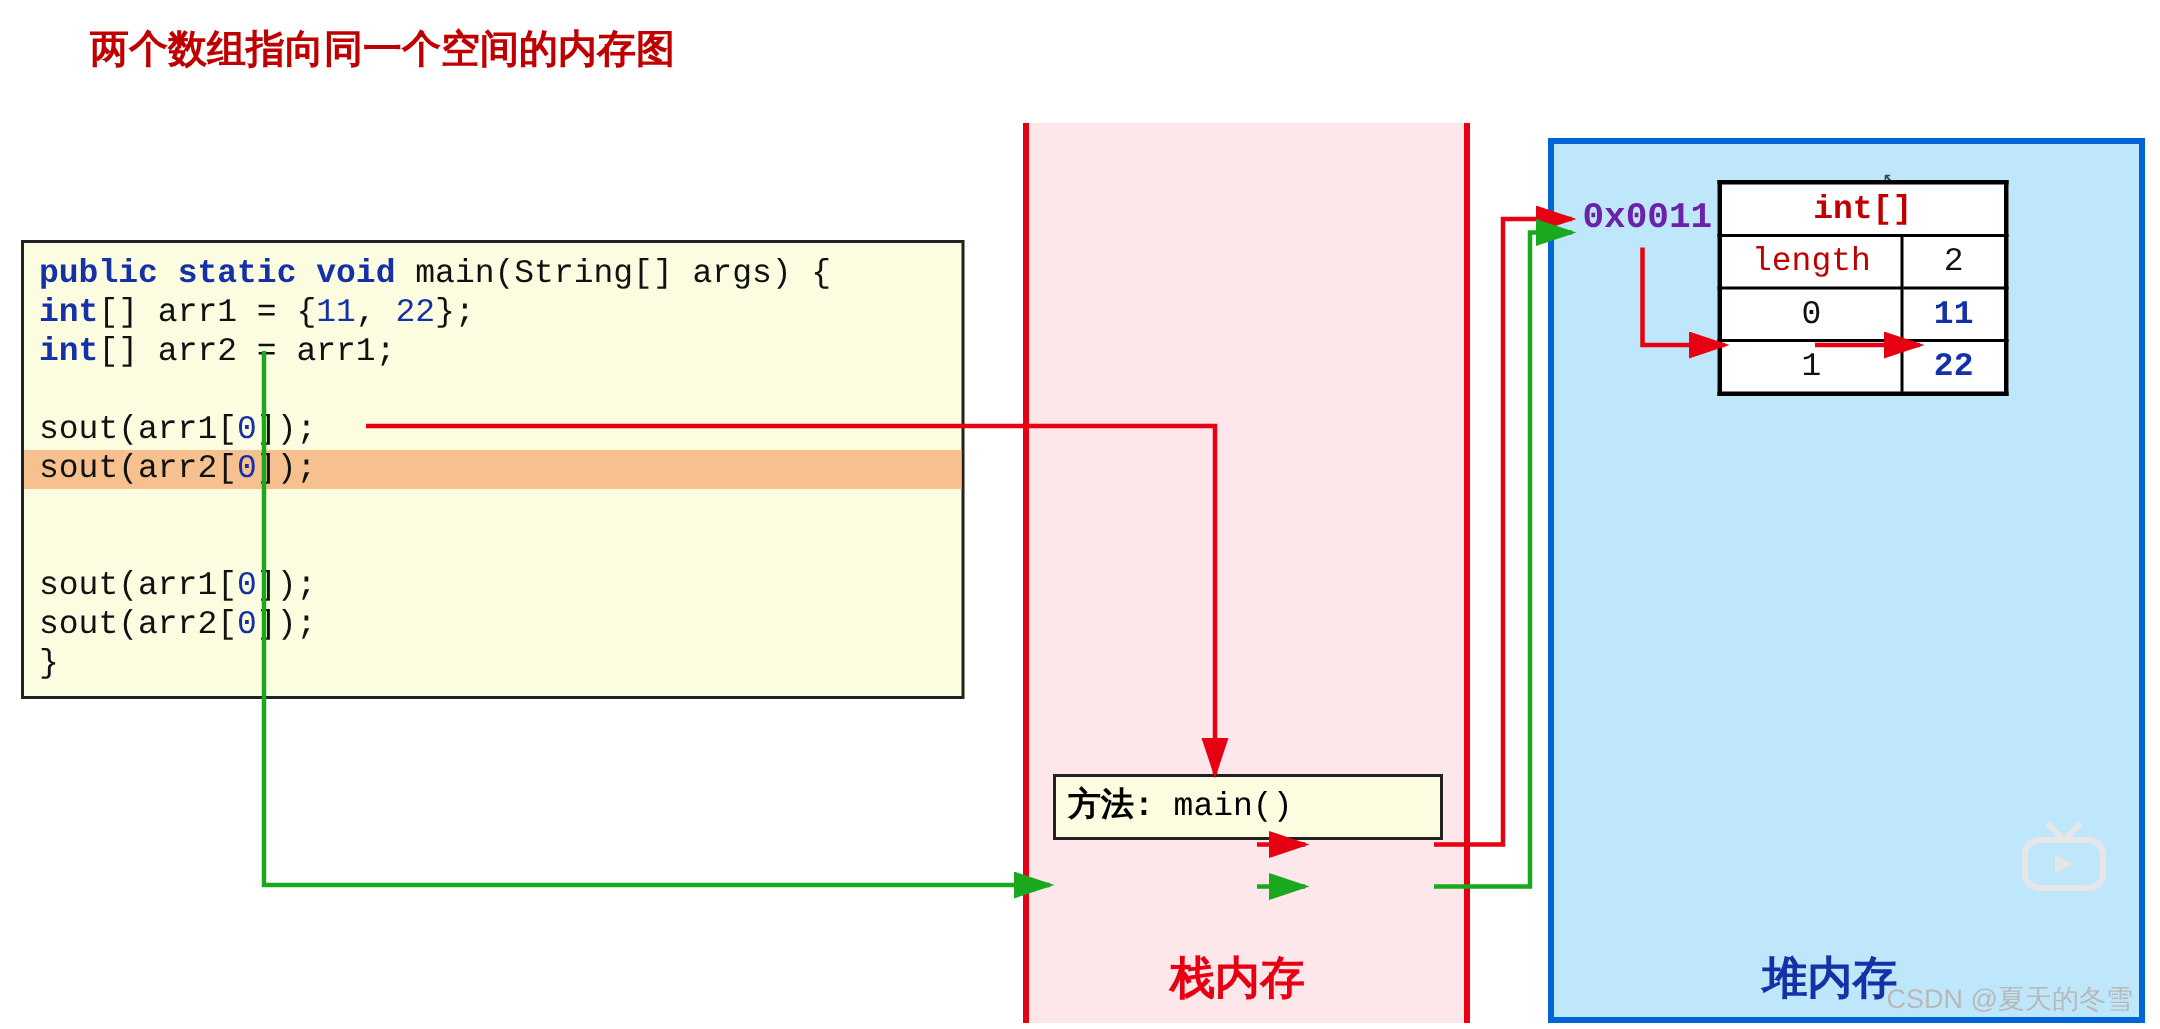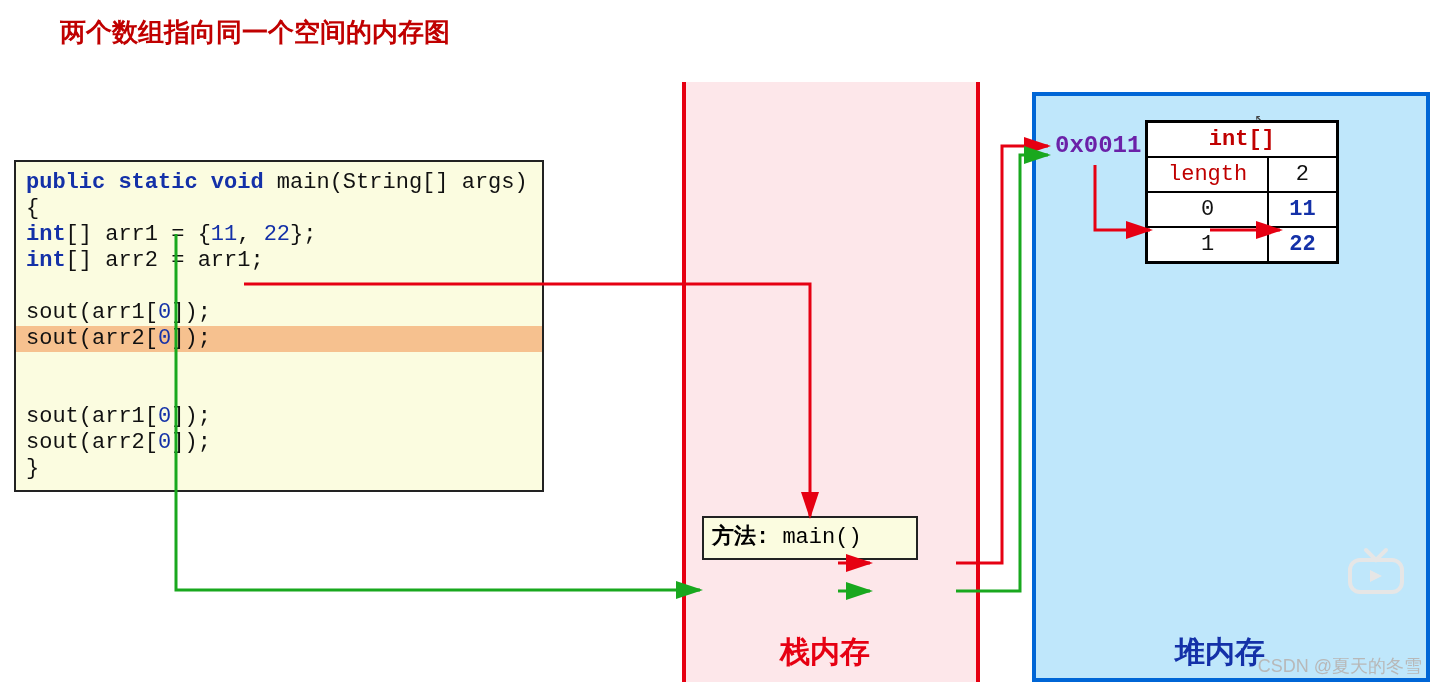--- a/index.html
+++ b/index.html
@@ -19,21 +19,21 @@
     top: 15px;
     color: #c00000;
     font-weight: bold;
     font-size: 26px;
     font-family: Liberation Mono, monospace;
   }
   .code-box {
     position: absolute;
     left: 14px;
     top: 160px;
-    width: 530px;
+    width: 629px;
     background: #fbfce0;
     border: 2px solid #222;
     font-size: 22px;
     line-height: 26px;
     padding: 8px 10px;
   }
   .code-box .kw-blue { color: #1431a8; font-weight: bold; }
   .code-box .num { color: #1431a8; }
   .code-box .plain { color: #111; }
   .highlight {
@@ -59,21 +59,21 @@
     top: 632px;
     color: #e60012;
     font-weight: bold;
     font-size: 30px;
     font-family: "Microsoft YaHei", sans-serif;
   }
   .method-box {
     position: absolute;
     left: 702px;
     top: 516px;
-    width: 216px;
+    width: 260px;
     background: #fbfce0;
     border: 2px solid #222;
     font-size: 22px;
     line-height: 28px;
     padding: 6px 8px;
   }
   .method-box .addr { color: #6b21a8; font-weight: bold; }
   .heap-region {
     position: absolute;
     left: 1032px;

